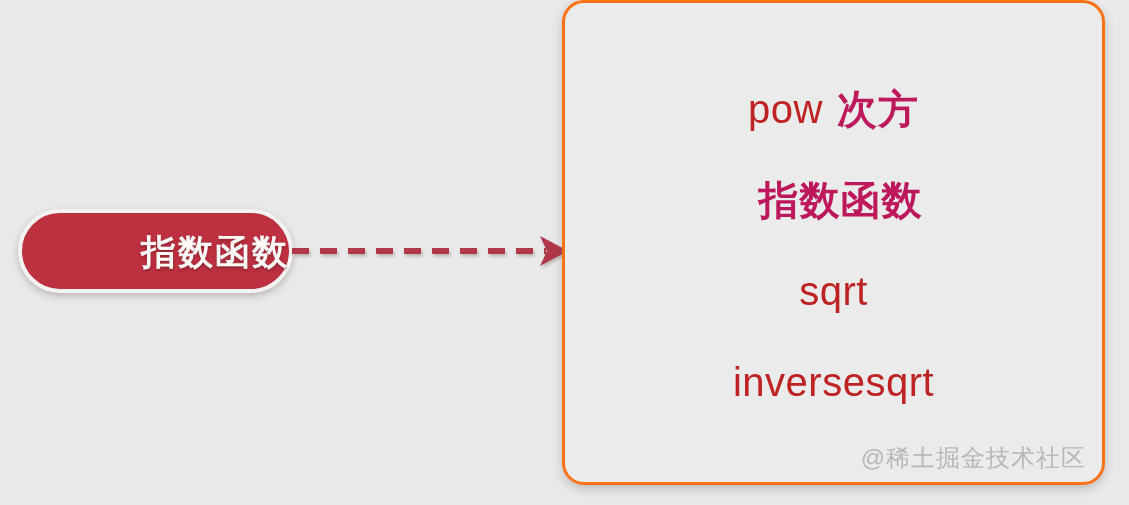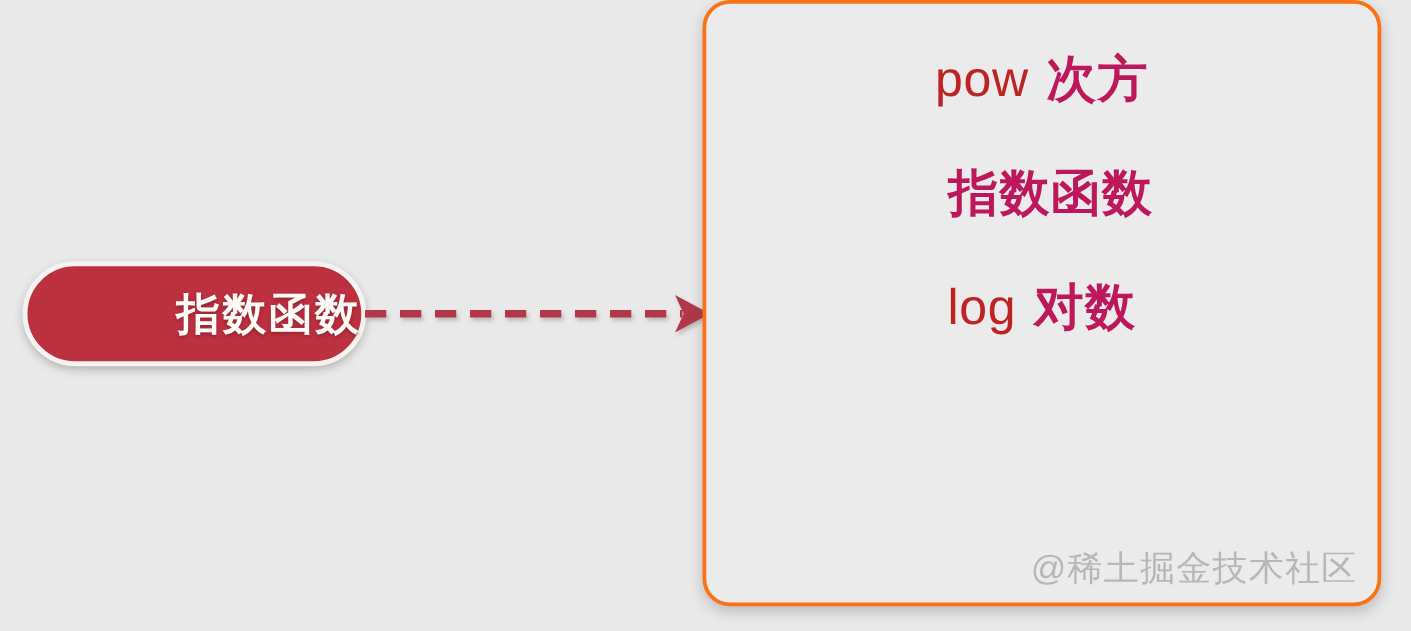--- a/index.html
+++ b/index.html
@@ -109,21 +109,21 @@
     font-weight: bold;
     margin-left: 14px;
     letter-spacing: 1px;
   }
 
   
   .watermark {
     position: absolute;
     right: 16px;
     bottom: 8px;
-    font-size: 28px;
+    font-size: 24px;
     color: rgba(120, 120, 120, 0.45);
     letter-spacing: 1px;
     white-space: nowrap;
     user-select: none;
   }
 </style>
 </head>
 <body>
 
 <div id="diagram">
@@ -149,29 +149,27 @@
 
       <div class="fn-row">
         <span class="fn-key">pow</span>
         <span class="fn-gloss">次方</span>
       </div>
 
       <div class="fn-row">
         <span class="fn-gloss">指数函数</span>
       </div>
 
+
       <div class="fn-row">
-        <span class="fn-key">log</span>
-        <span class="fn-gloss">对数</span>
+        <span class="fn-key">sqrt</span>
       </div>
 
       <div class="fn-row">
-      </div>
-
-      <div class="fn-row">
+        <span class="fn-key">inversesqrt</span>
       </div>
 
     </div>
 
     <div class="watermark">@稀土掘金技术社区</div>
   </div>
 
 </div>
 
 </body></html>

